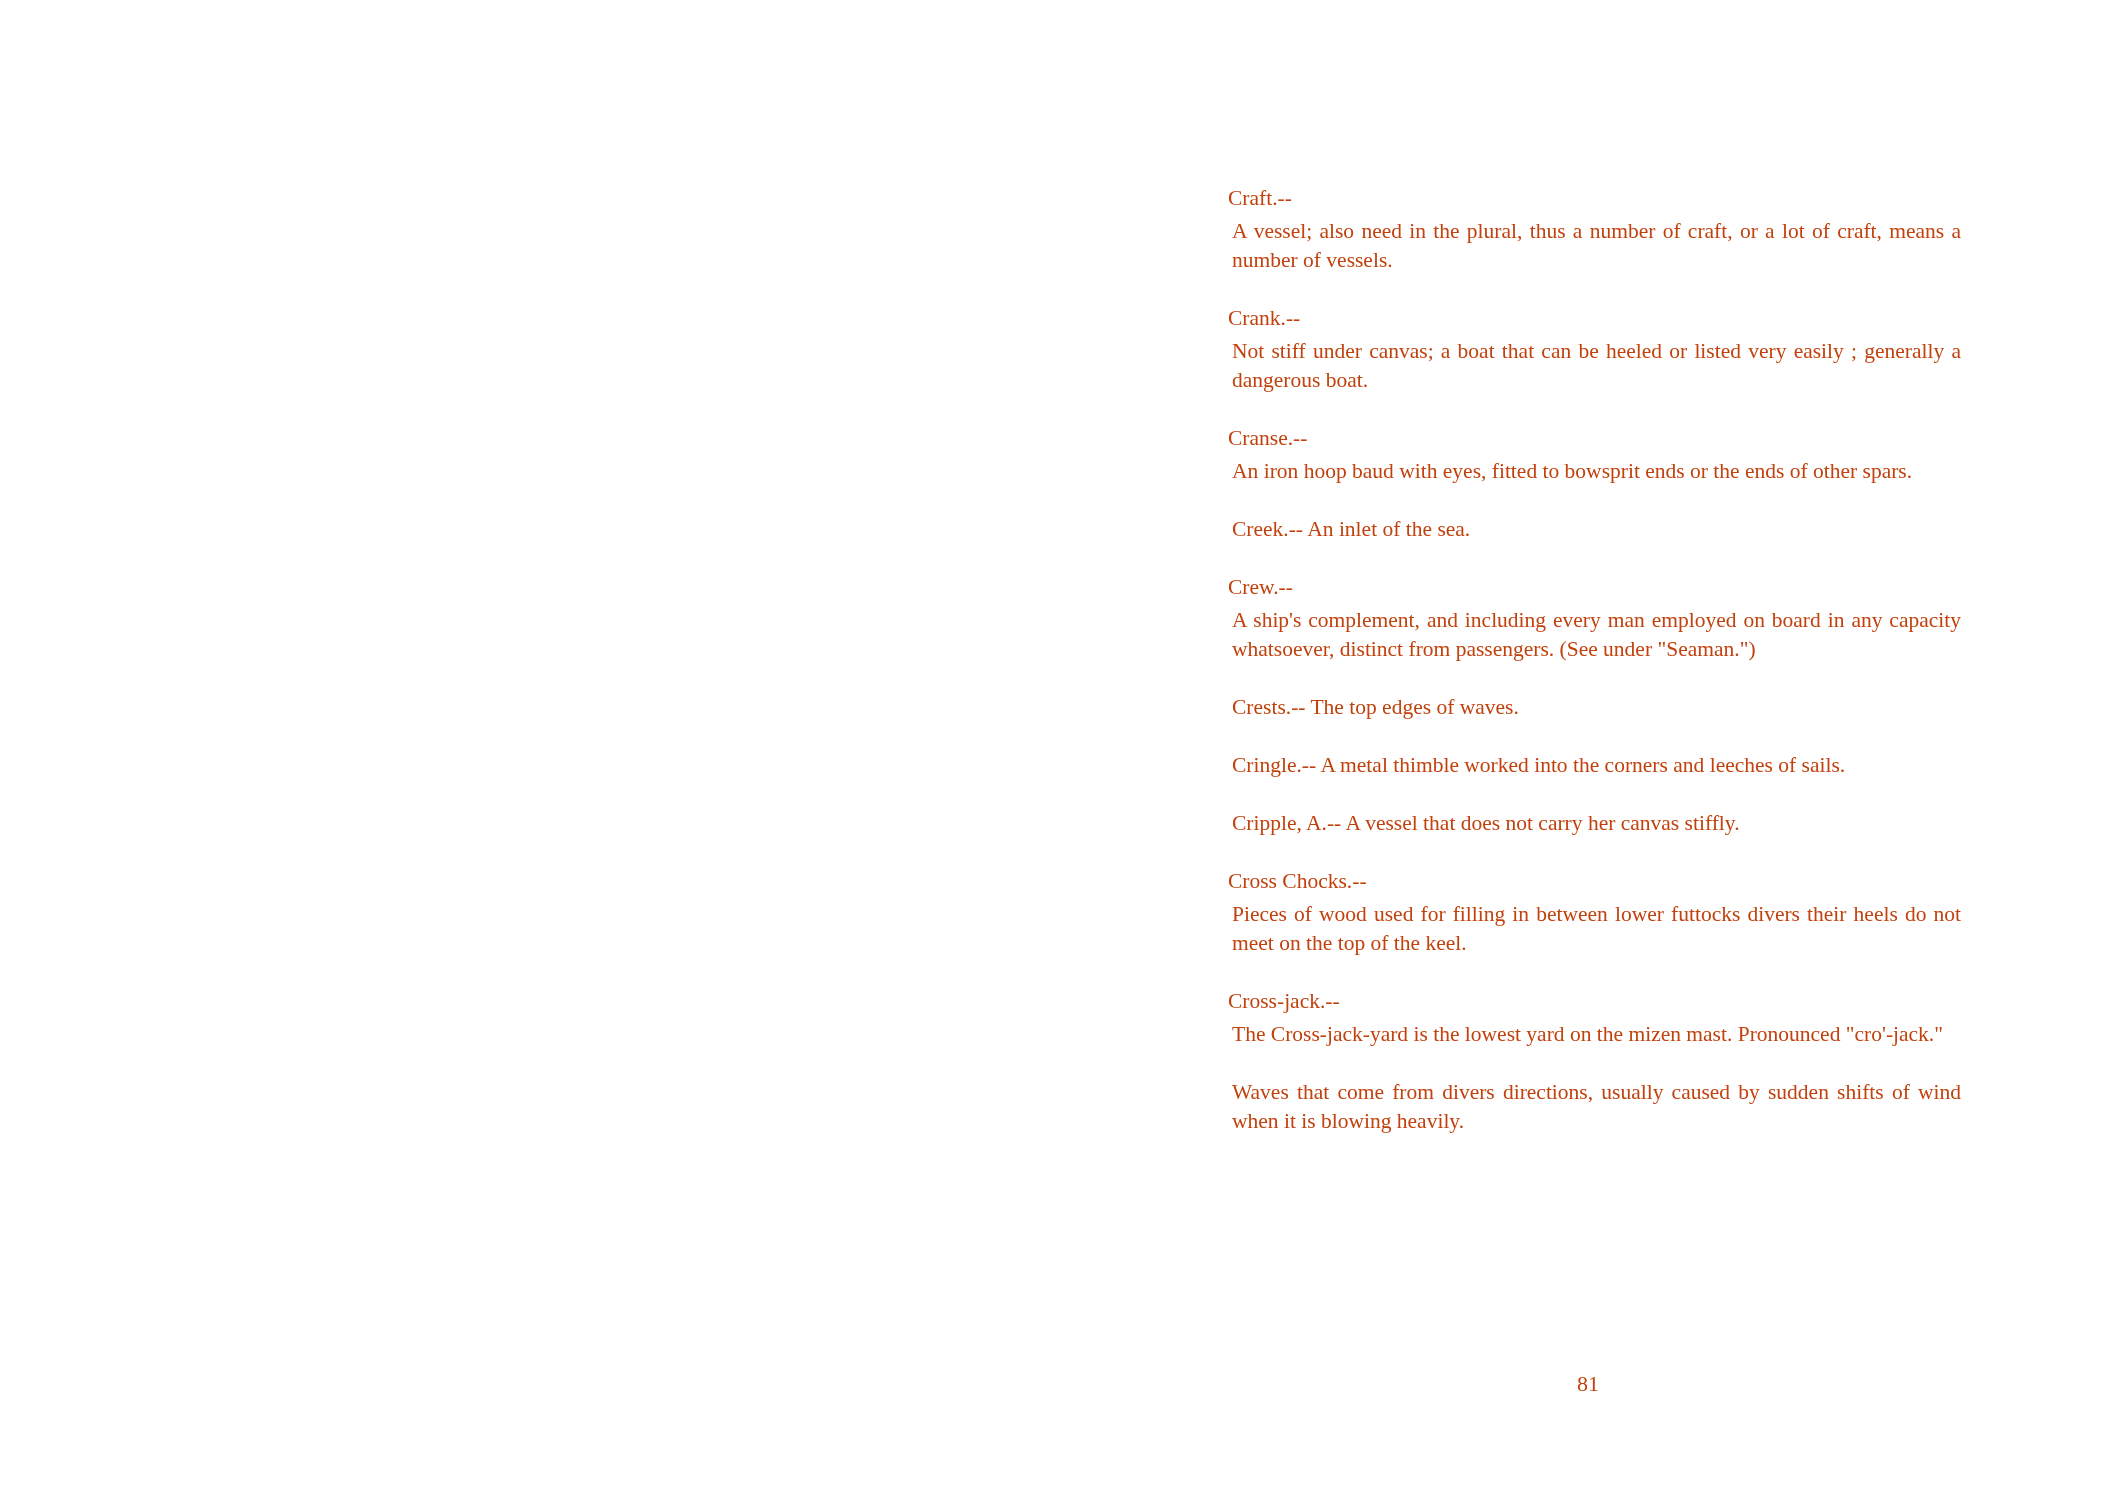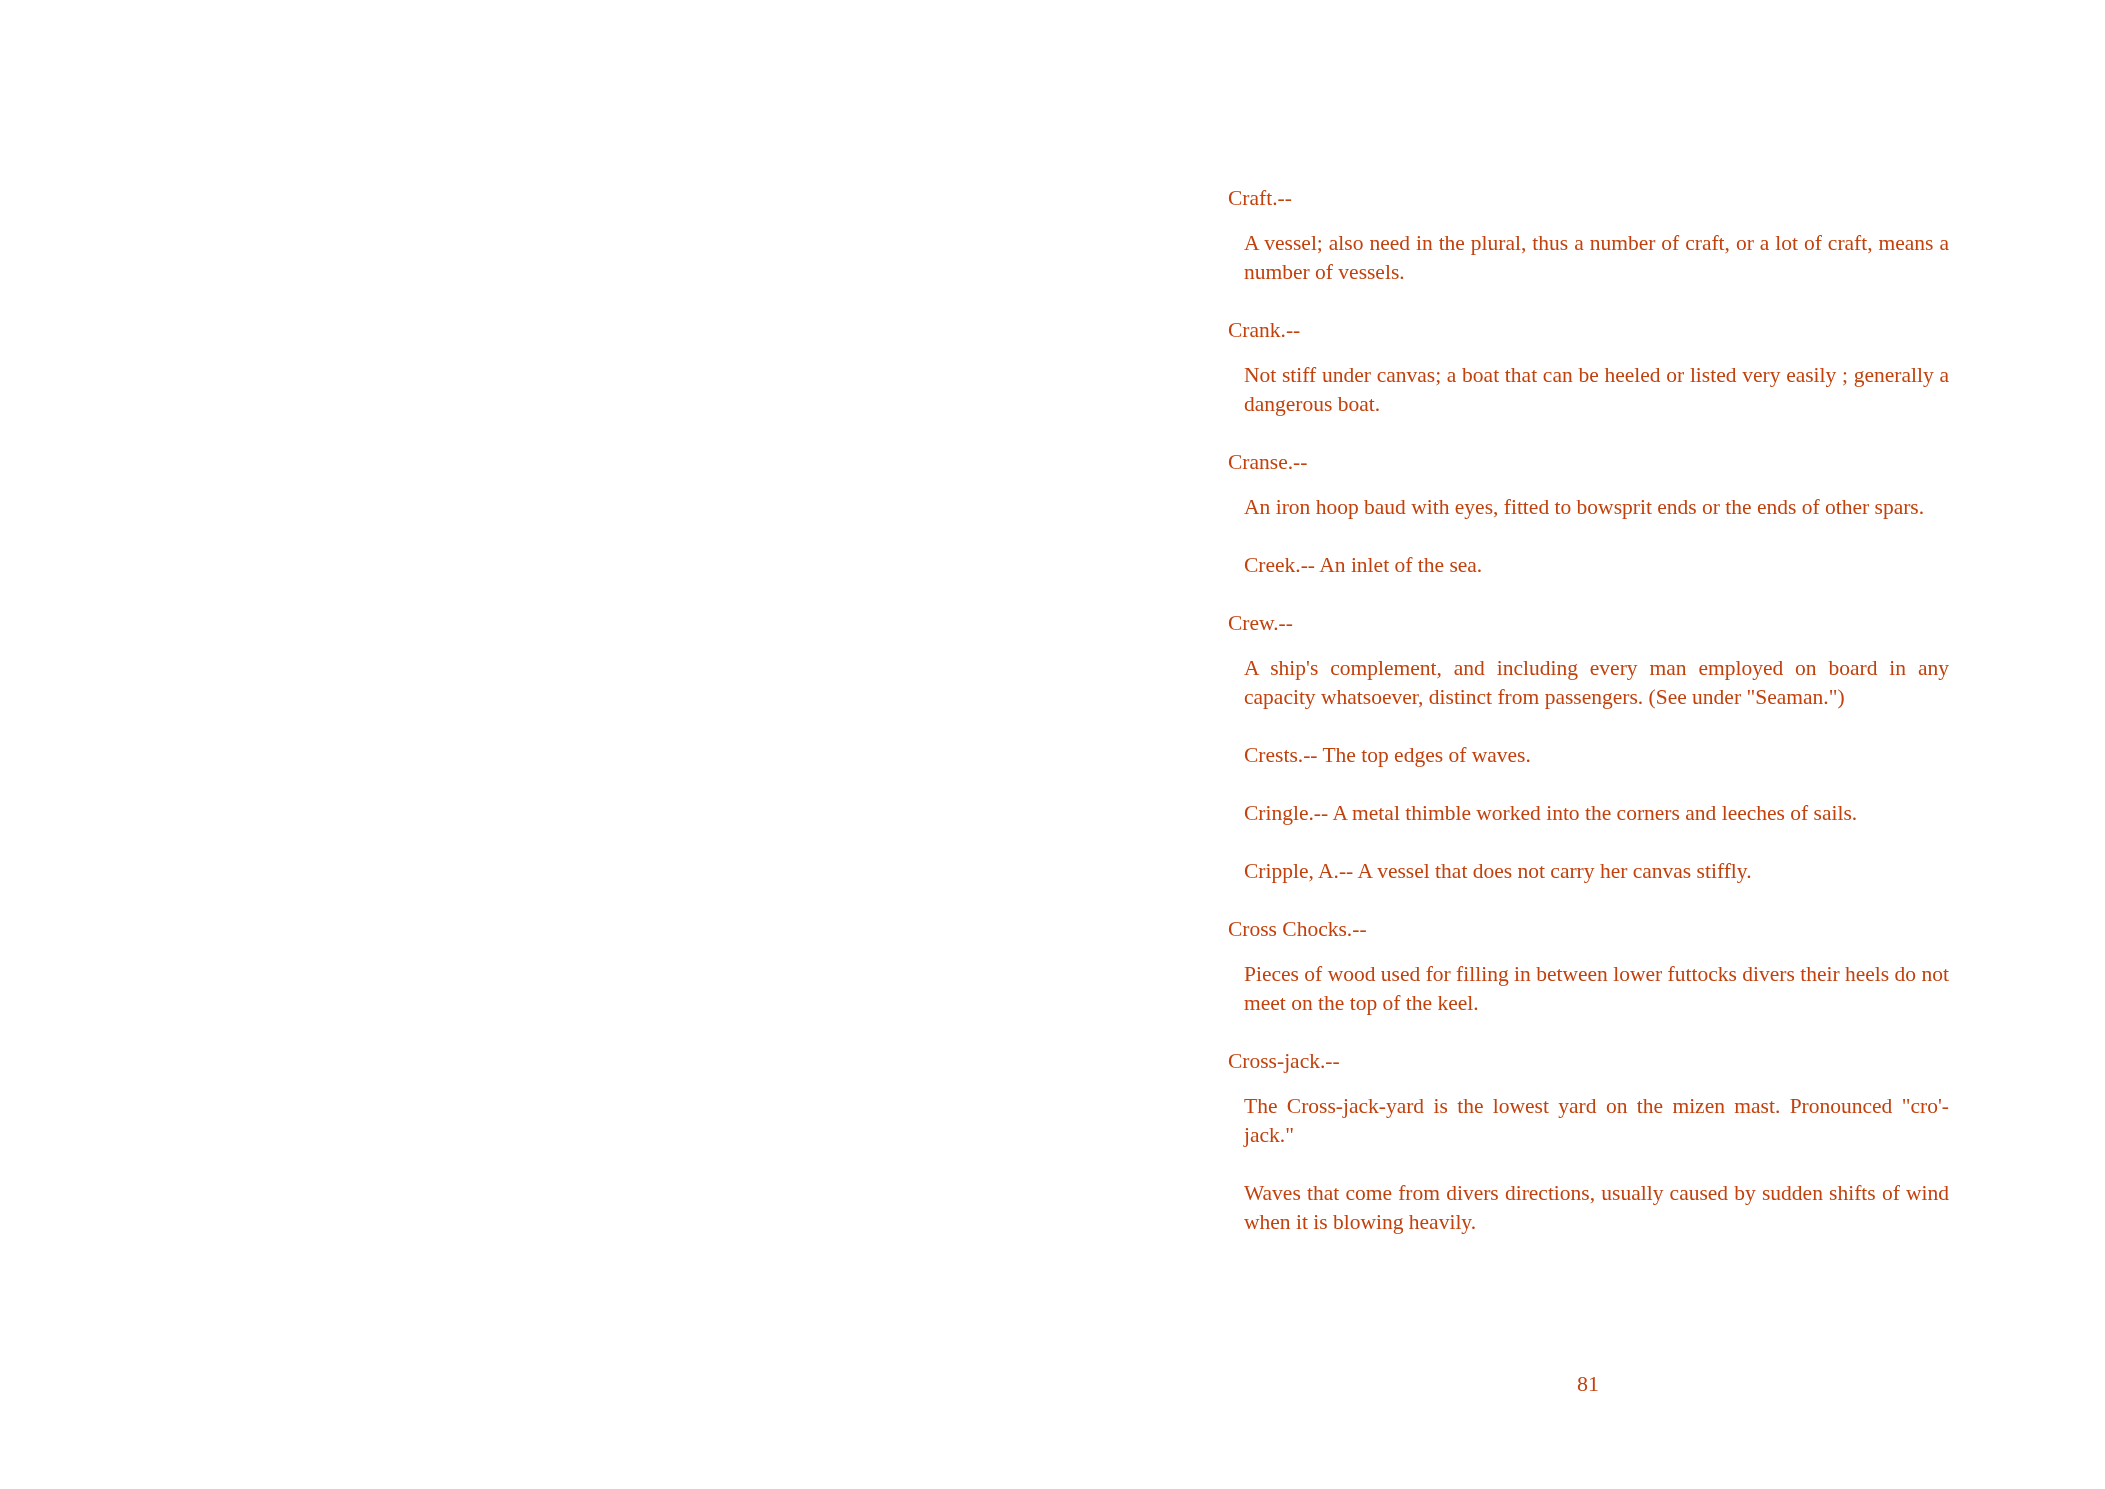--- a/index.html
+++ b/index.html
@@ -25,25 +25,25 @@
     font-size: 21.5px;
     line-height: 29px;
   }
   .entry {
     margin: 0 0 29px 0;
   }
   .entry .term {
     margin: 0;
   }
   .entry .def {
-    margin: 16px;
+    margin: 4px;
     text-align: justify;
   }
   .entry .inline-line {
-    margin: 16px;
+    margin: 4px;
   }
   .page-number {
     position: absolute;
     left: 1228px;
     top: 1369px;
     width: 720px;
     text-align: center;
     font-size: 22px;
     line-height: 29px;
   }

